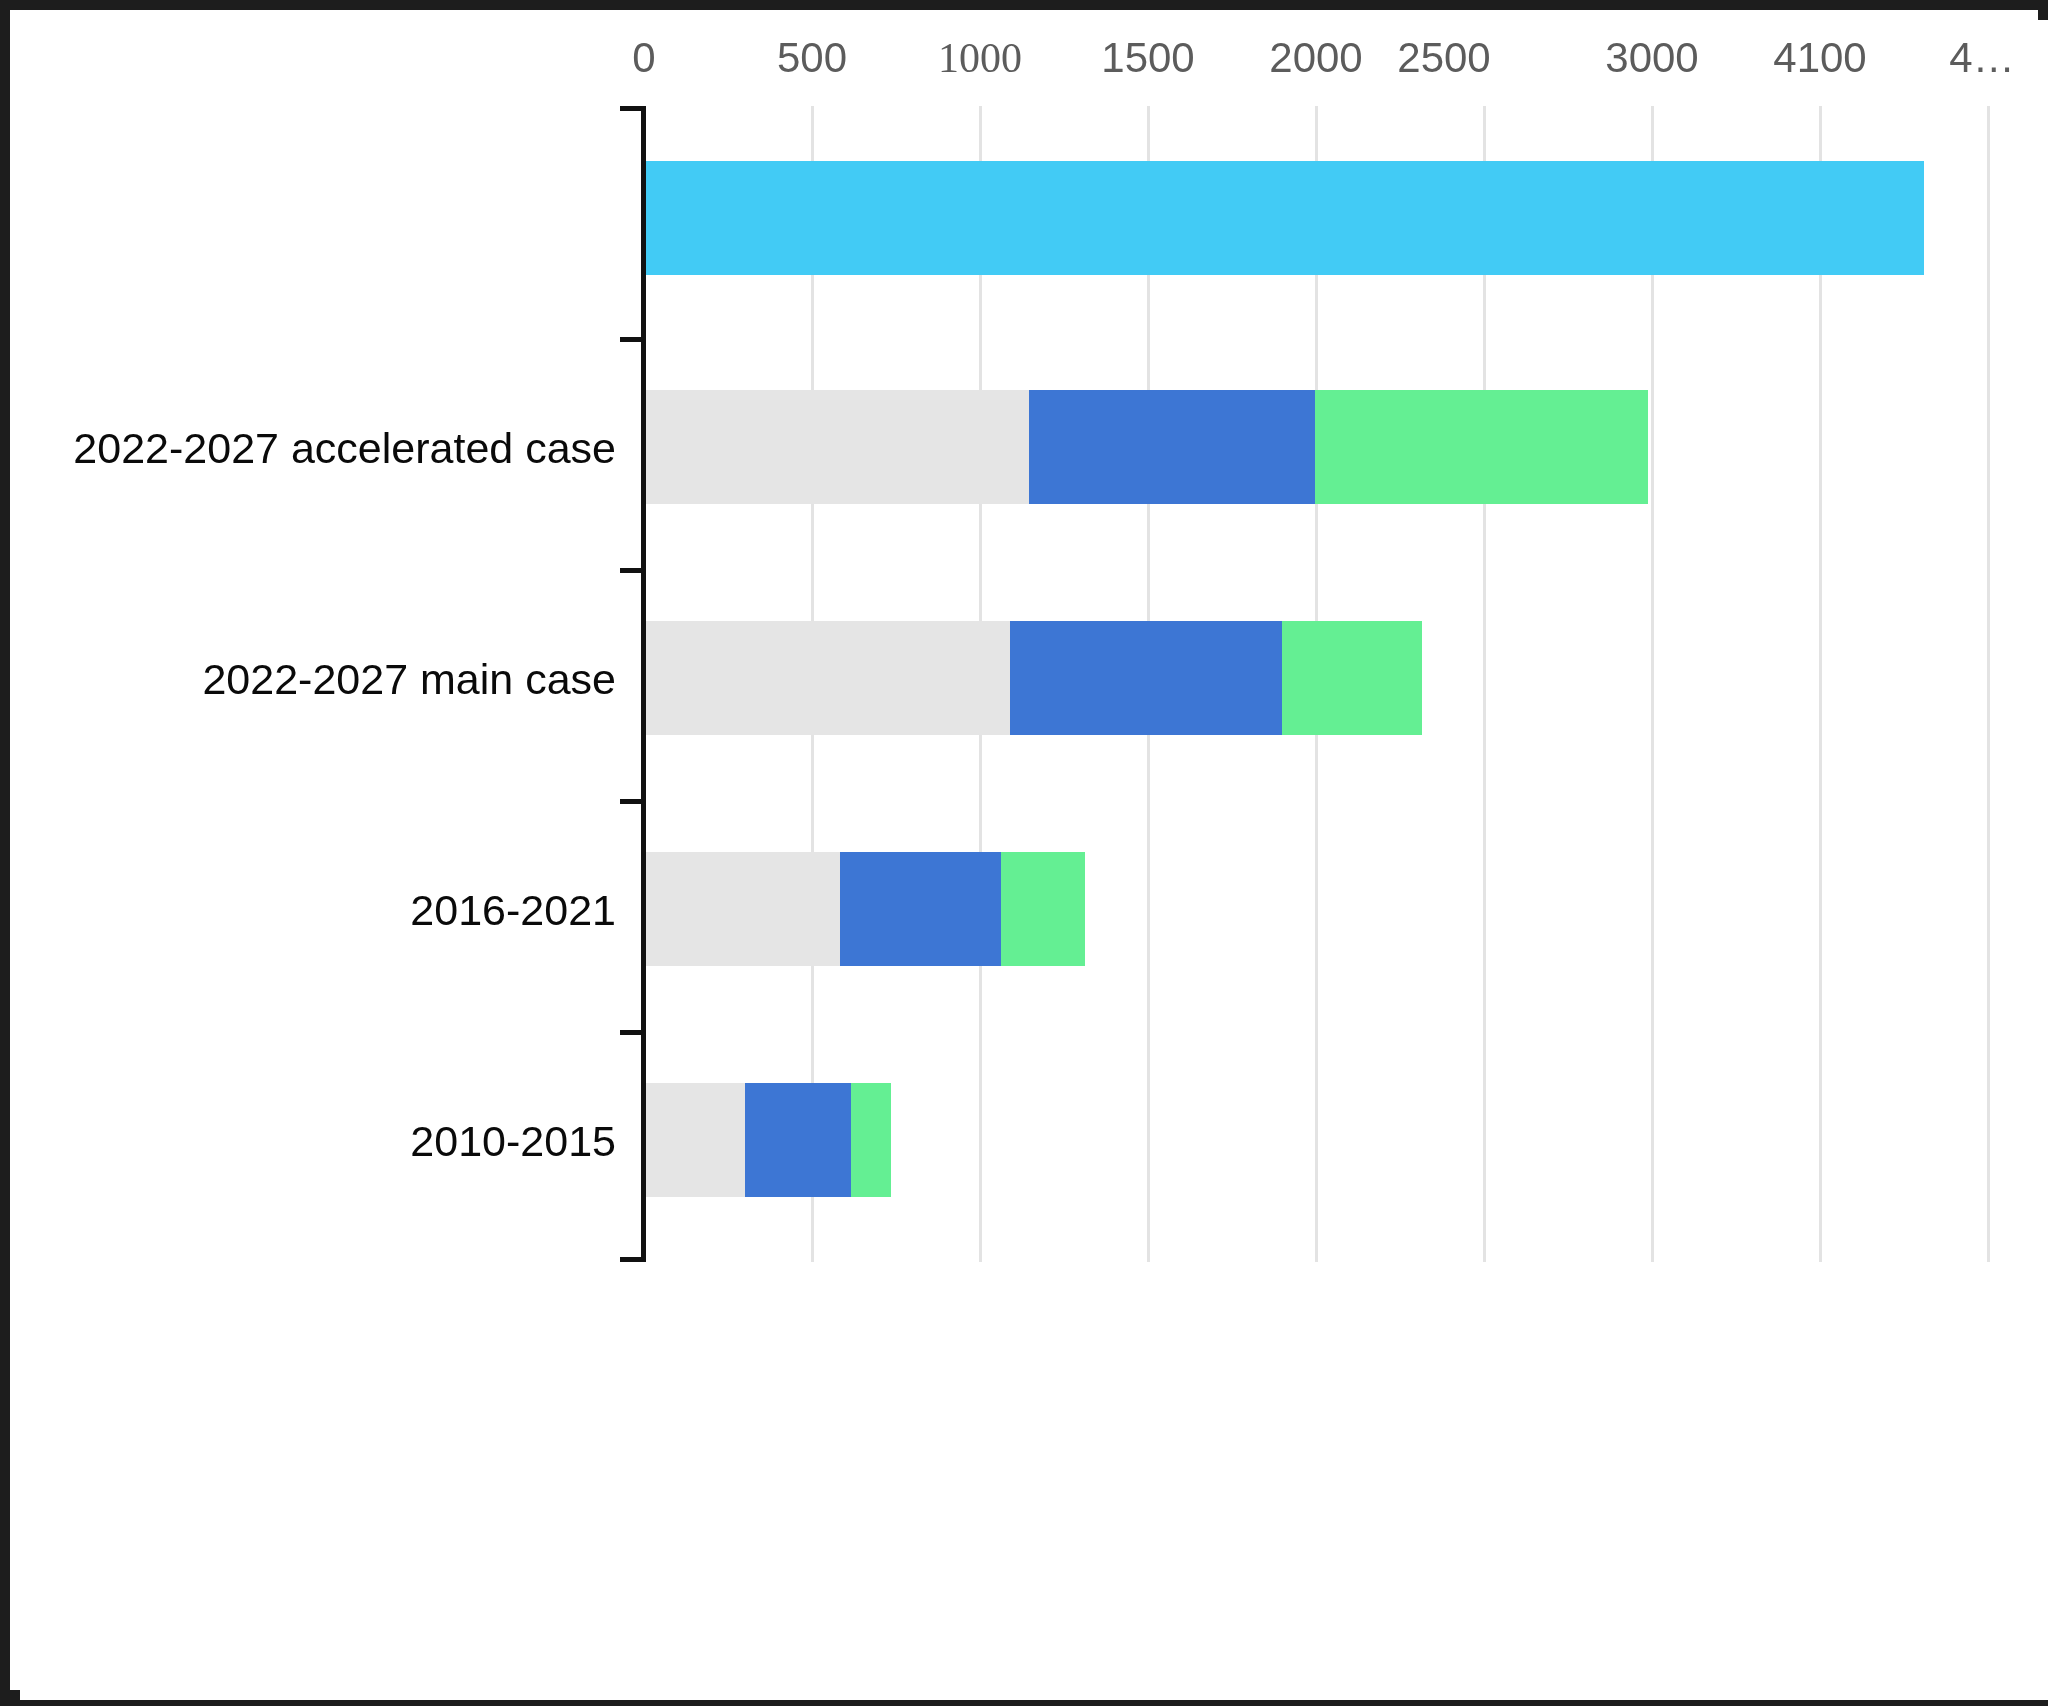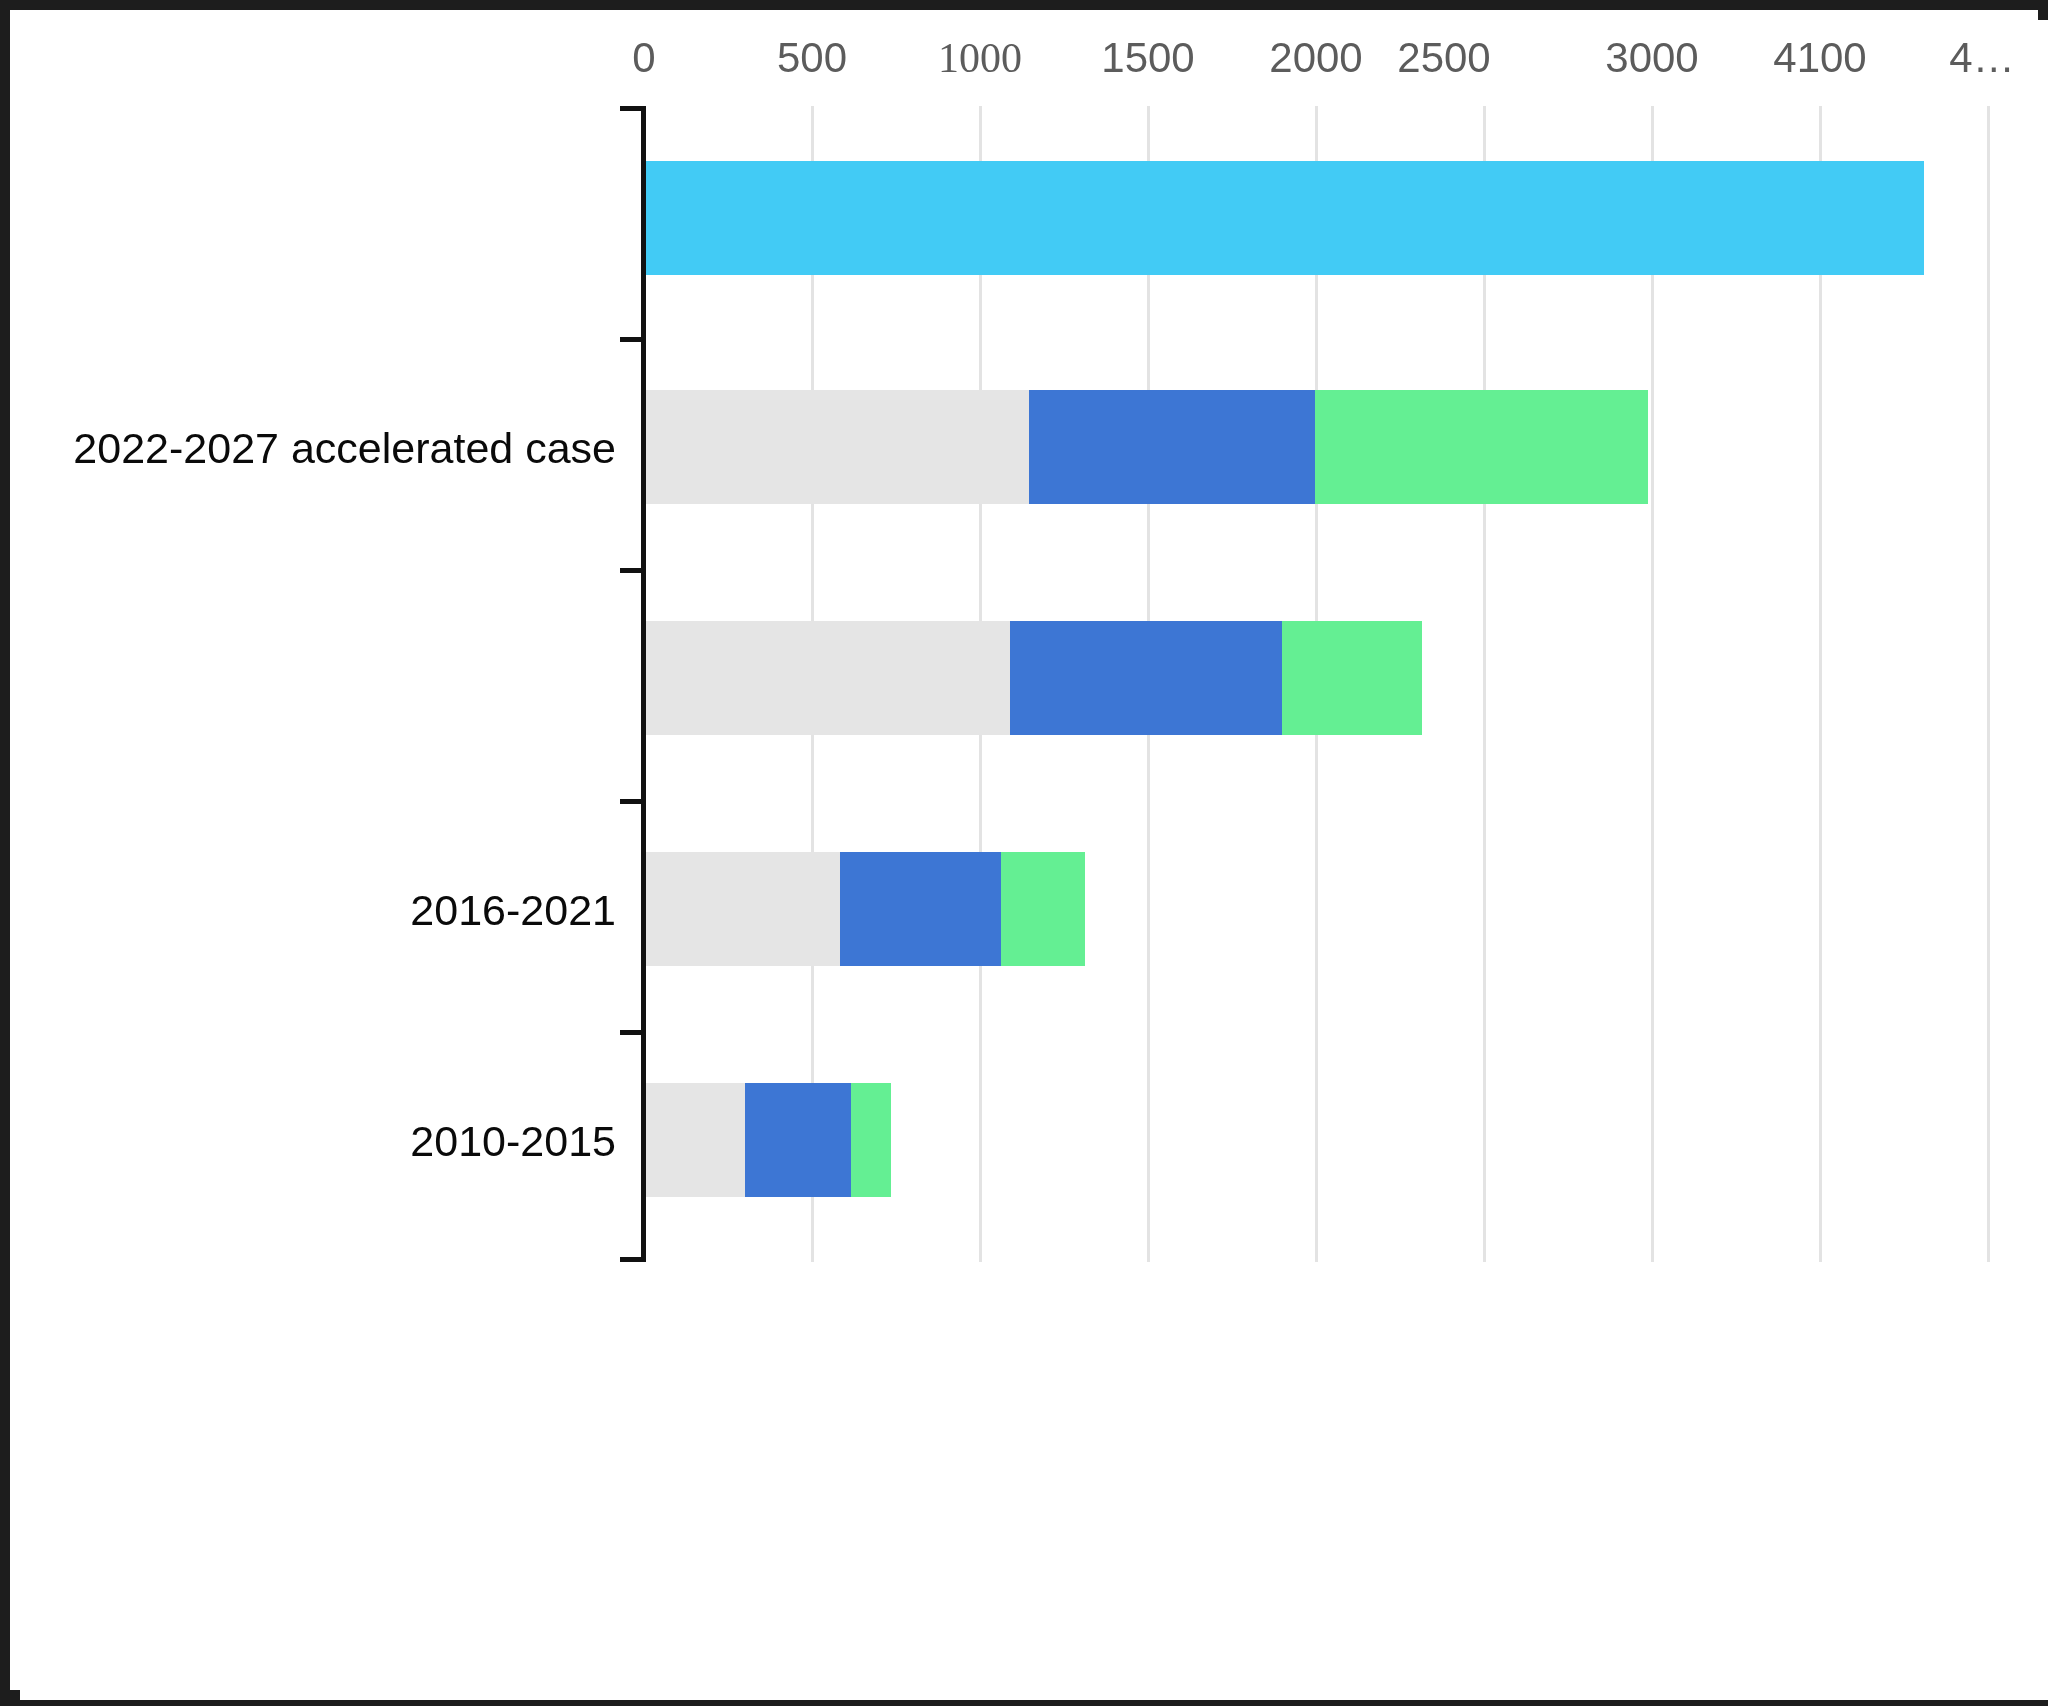--- a/index.html
+++ b/index.html
@@ -146,18 +146,19 @@
         <div class="seg seg-green" style="left:981px;width:84px;"></div>
       </div>
 
       <div class="bar-row" style="top:1063px;height:114px;">
         <div class="seg seg-grey" style="left:626px;width:99px;"></div>
         <div class="seg seg-blue" style="left:725px;width:106px;"></div>
         <div class="seg seg-green" style="left:831px;width:40px;"></div>
       </div>
 
       <div class="cat-label" style="top:399px;">2022-2027 accelerated case</div>
+      <div class="cat-label" style="top:630px;">2022-2027 main case</div>
       <div class="cat-label" style="top:861px;">2016-2021</div>
       <div class="cat-label" style="top:1092px;">2010-2015</div>
 
     </div>
   </div>
 </div>
 
 </body></html>

